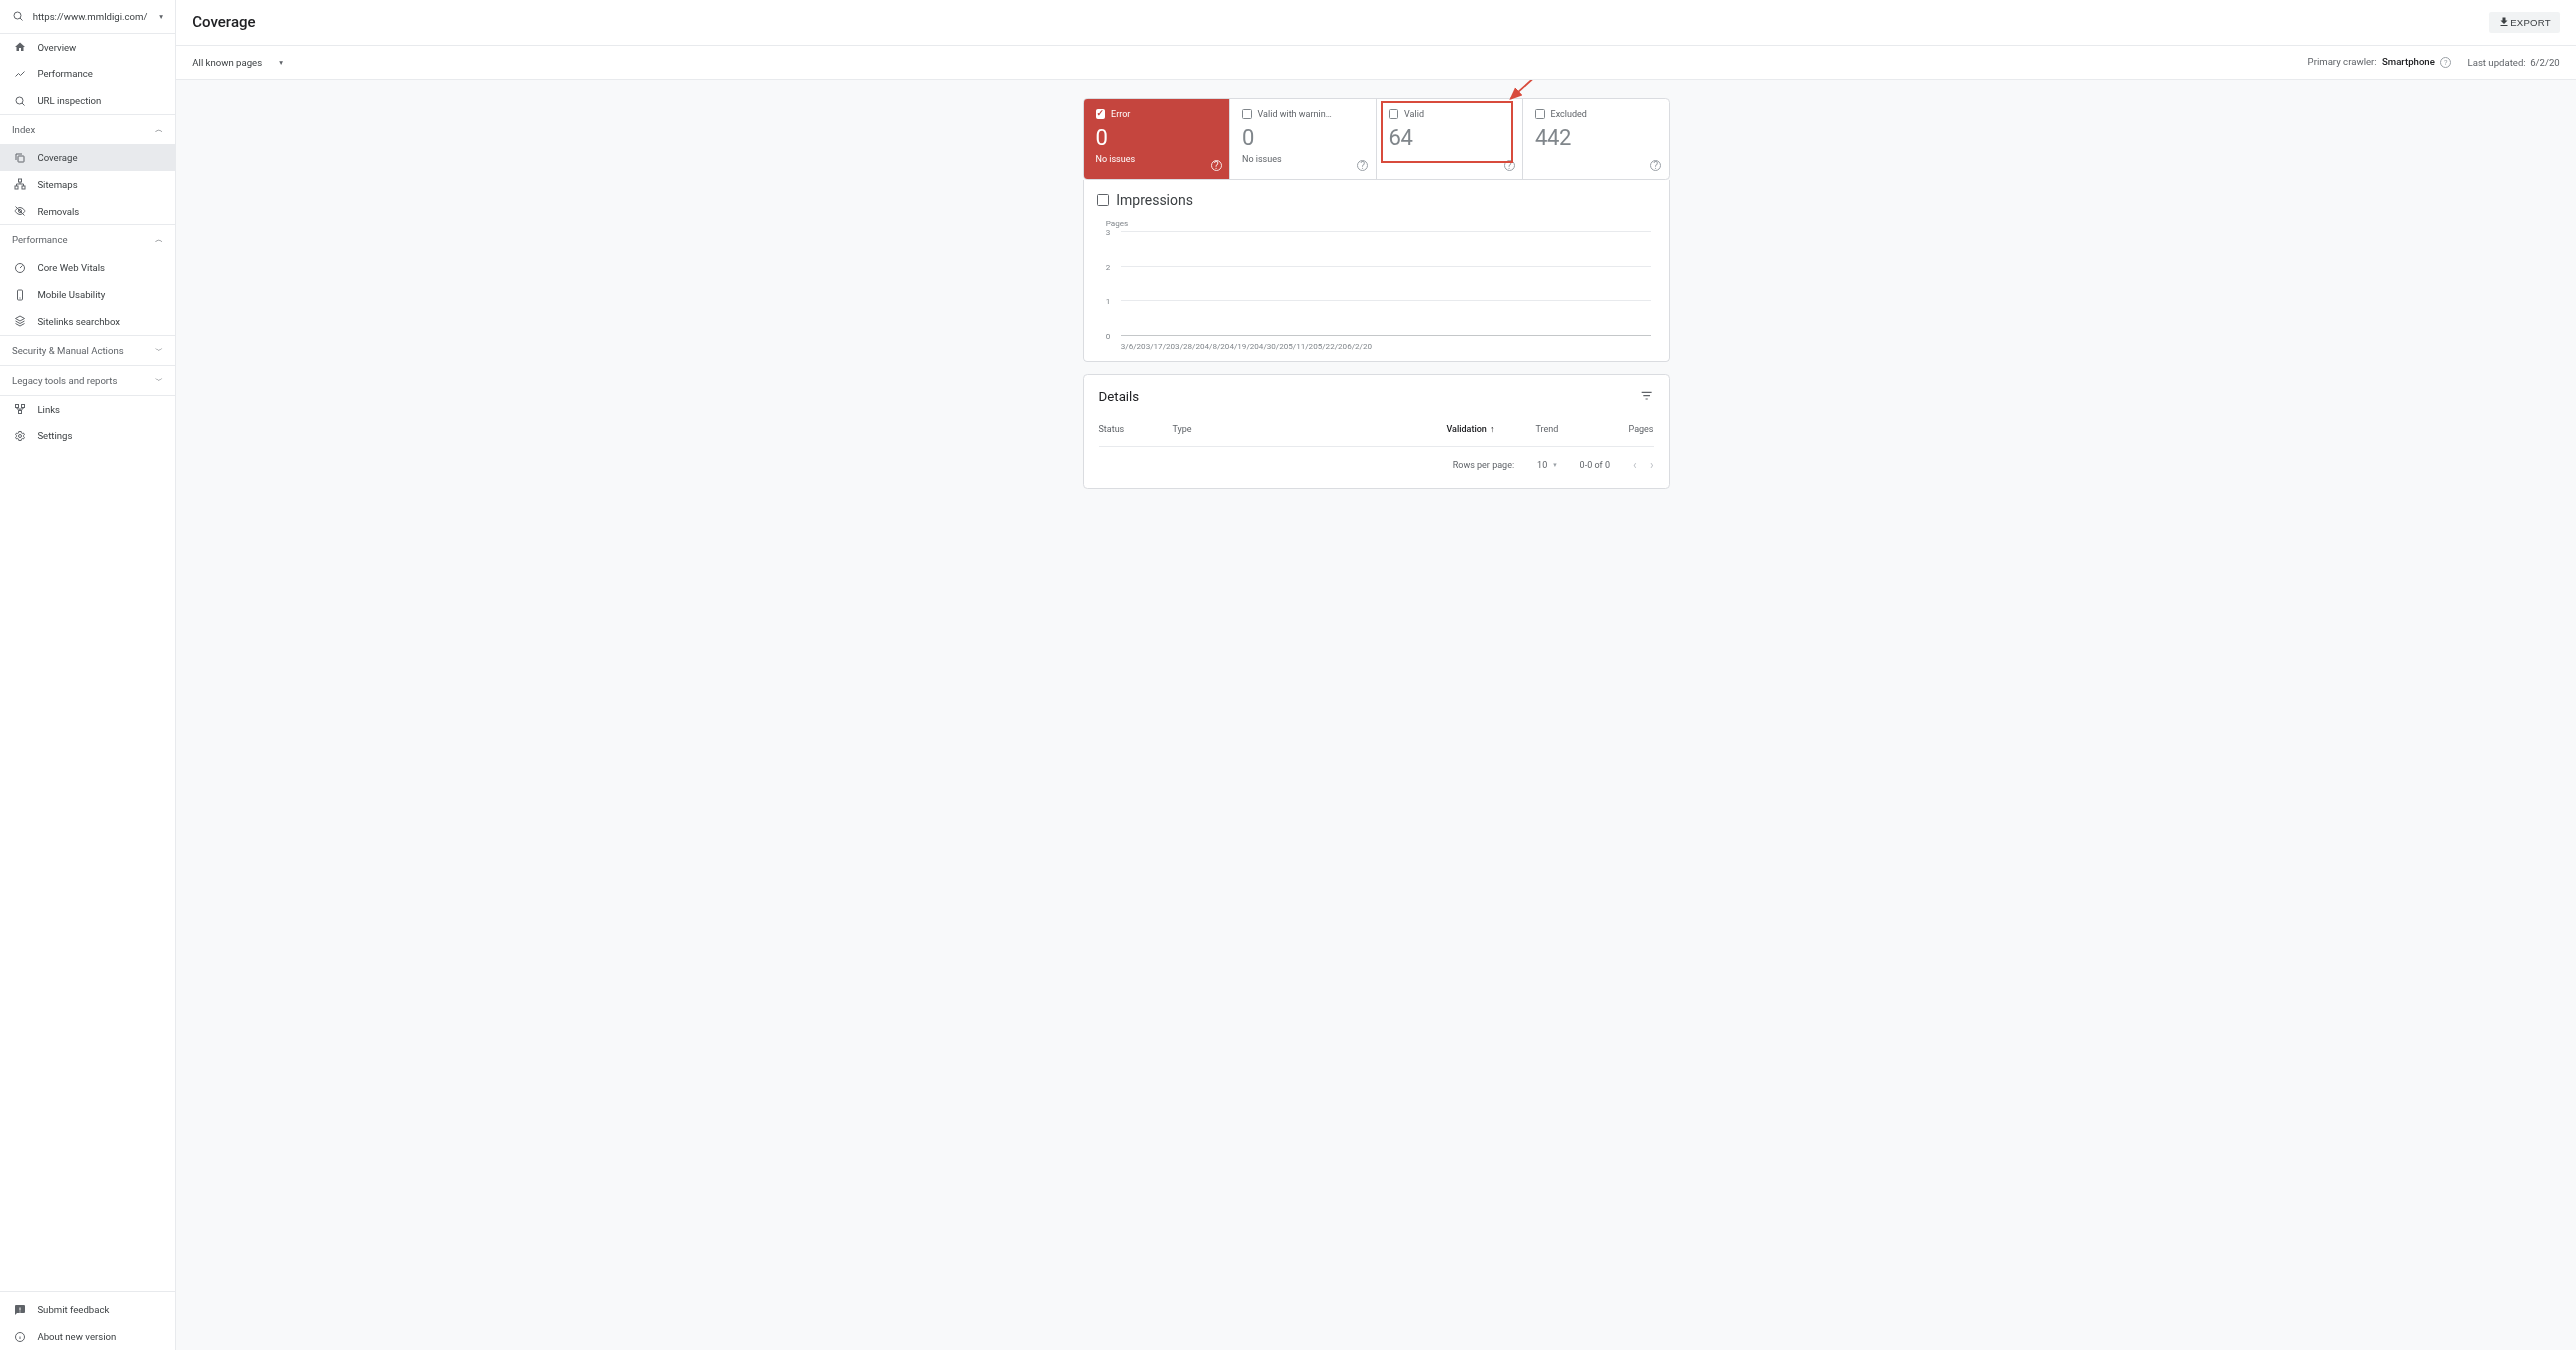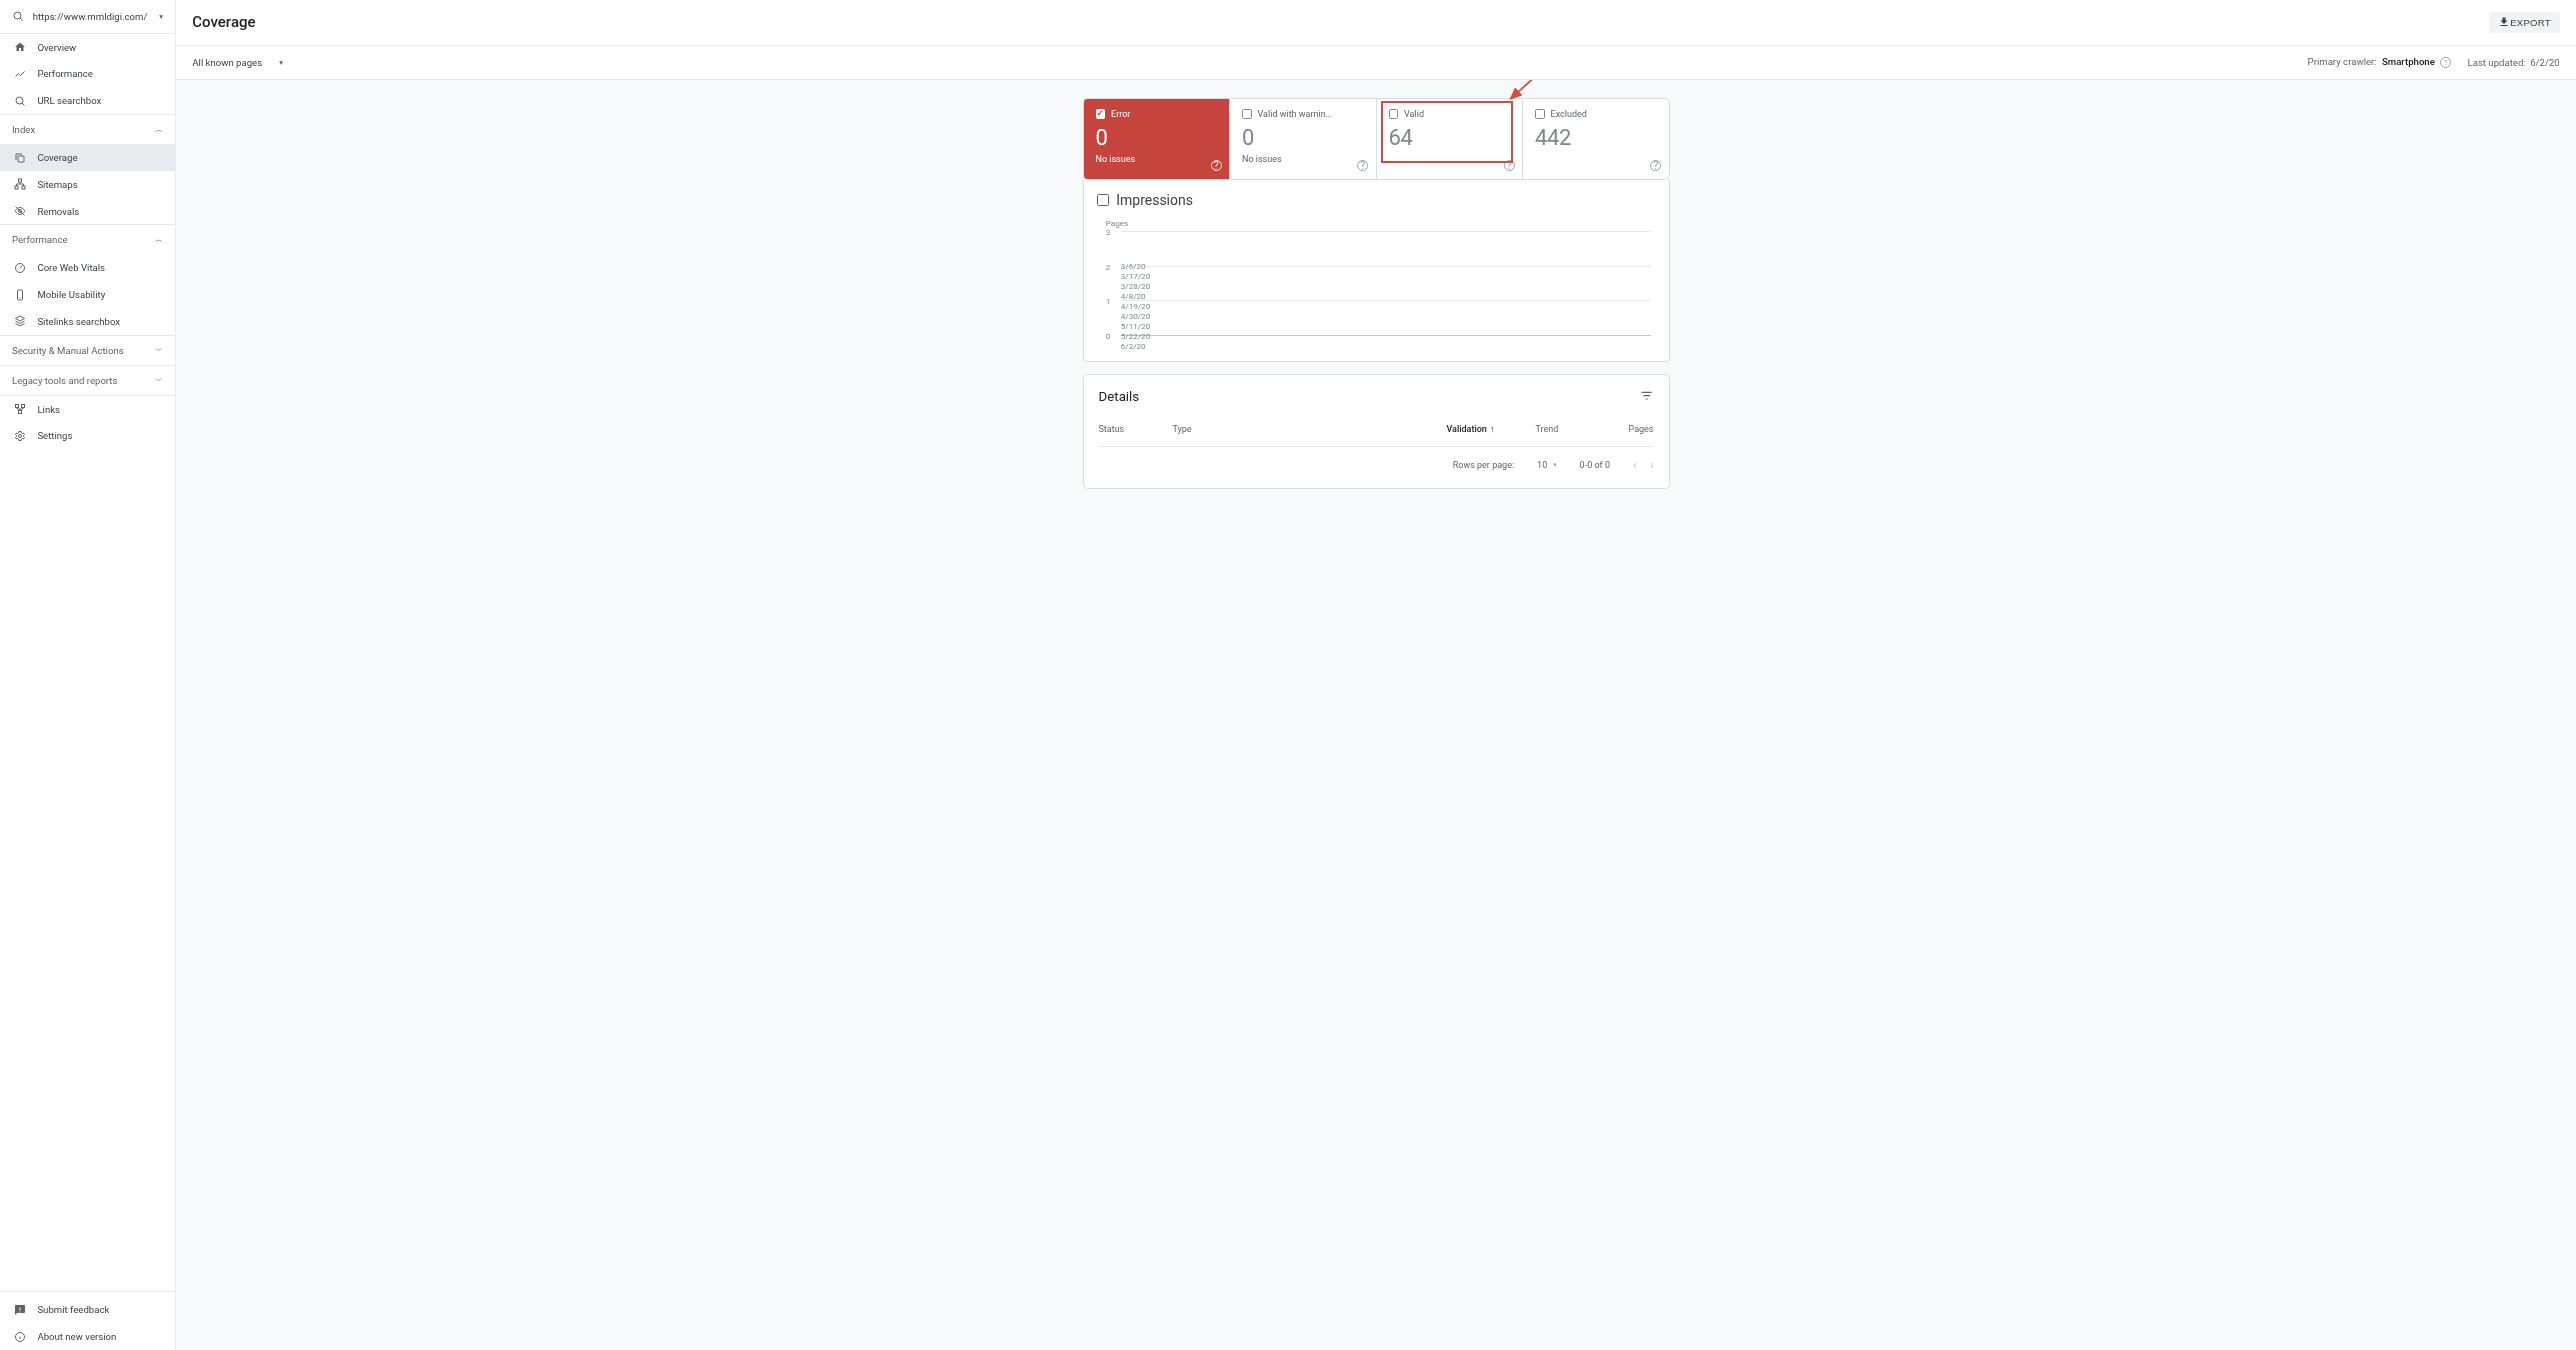--- a/index.html
+++ b/index.html
@@ -61,21 +61,21 @@
 
 .chart-card { background: #fff; border: 0.7px solid #dadce0; border-top: none; border-radius: 0 0 4.4px 4.4px; padding: 12px 13.3px 10.4px; }
 .impressions-row { display: flex; align-items: center; gap: 7.4px; font-size: 14px; color: #3c4043; margin-bottom: 10.4px; }
 .impressions-row .cb { width: 12px; height: 12px; border: 1.5px solid #5f6368; border-radius: 1.5px; }
 .chart-area { position: relative; height: 133px; }
 .y-label-top { position: absolute; top: 0; left: 9px; font-size: 8.1px; color: #80868b; }
 .chart-grid { position: absolute; top: 13.3px; left: 24px; right: 4.4px; bottom: 16.3px; }
 .gridline { position: absolute; left: 0; right: 0; border-top: 0.7px solid #e8eaed; }
 .gridline.axis { border-top: 0.7px solid #c4c7c9; }
 .y-tick { position: absolute; left: -15px; font-size: 8.1px; color: #80868b; transform: translateY(-50%); }
-.x-ticks { position: absolute; left: 24px; right: 4.4px; bottom: 0; display: flex; justify-content: flex-start; font-size: 8.1px; color: #80868b; flex-direction: column; }
+.x-ticks { position: absolute; left: 24px; right: 4.4px; bottom: 0; display: flex; justify-content: flex-start; font-size: 8.1px; color: #80868b; }
 
 
 .details-card { background: #fff; border: 0.7px solid #dadce0; border-radius: 4.4px; margin-top: 12px; padding: 13.3px 15px 6px; }
 .details-head { display: flex; justify-content: space-between; align-items: center; margin-bottom: 16.3px; }
 .details-head h2 { font-size: 13.3px; font-weight: 400; color: #202124; }
 .filter-icon { cursor: pointer; color: #5f6368; }
 .table-head { display: flex; font-size: 9px; color: #5f6368; padding: 4.4px 0 12px; border-bottom: 0.7px solid #e8eaed; }
 .col-status { width: 74px; }
 .col-type { flex: 1; }
 .col-validation { width: 89px; color: #202124; font-weight: 500; display: flex; align-items: center; gap: 3px; }
@@ -123,21 +123,21 @@
           </span>
         <span>Performance</span>
       </div>
       <div class="nav-item">
         <span class="icon">
             <svg width="12" height="12" viewBox="0 0 24 24" fill="none" stroke="#5f6368" stroke-width="2">
               <circle cx="11" cy="11" r="7"></circle>
               <path d="M21 21l-5-5"></path>
             </svg>
           </span>
-        <span>URL searchbox</span>
+        <span>URL inspection</span>
       </div>
 
       <div class="nav-section">
         <span>Index</span>
         <span class="chev">︿</span>
       </div>
       <div class="nav-item active">
         <span class="icon">
             <svg width="12" height="12" viewBox="0 0 24 24" fill="none" stroke="#5f6368" stroke-width="2">
               <rect x="8" y="8" width="12" height="12" rx="1"></rect>

